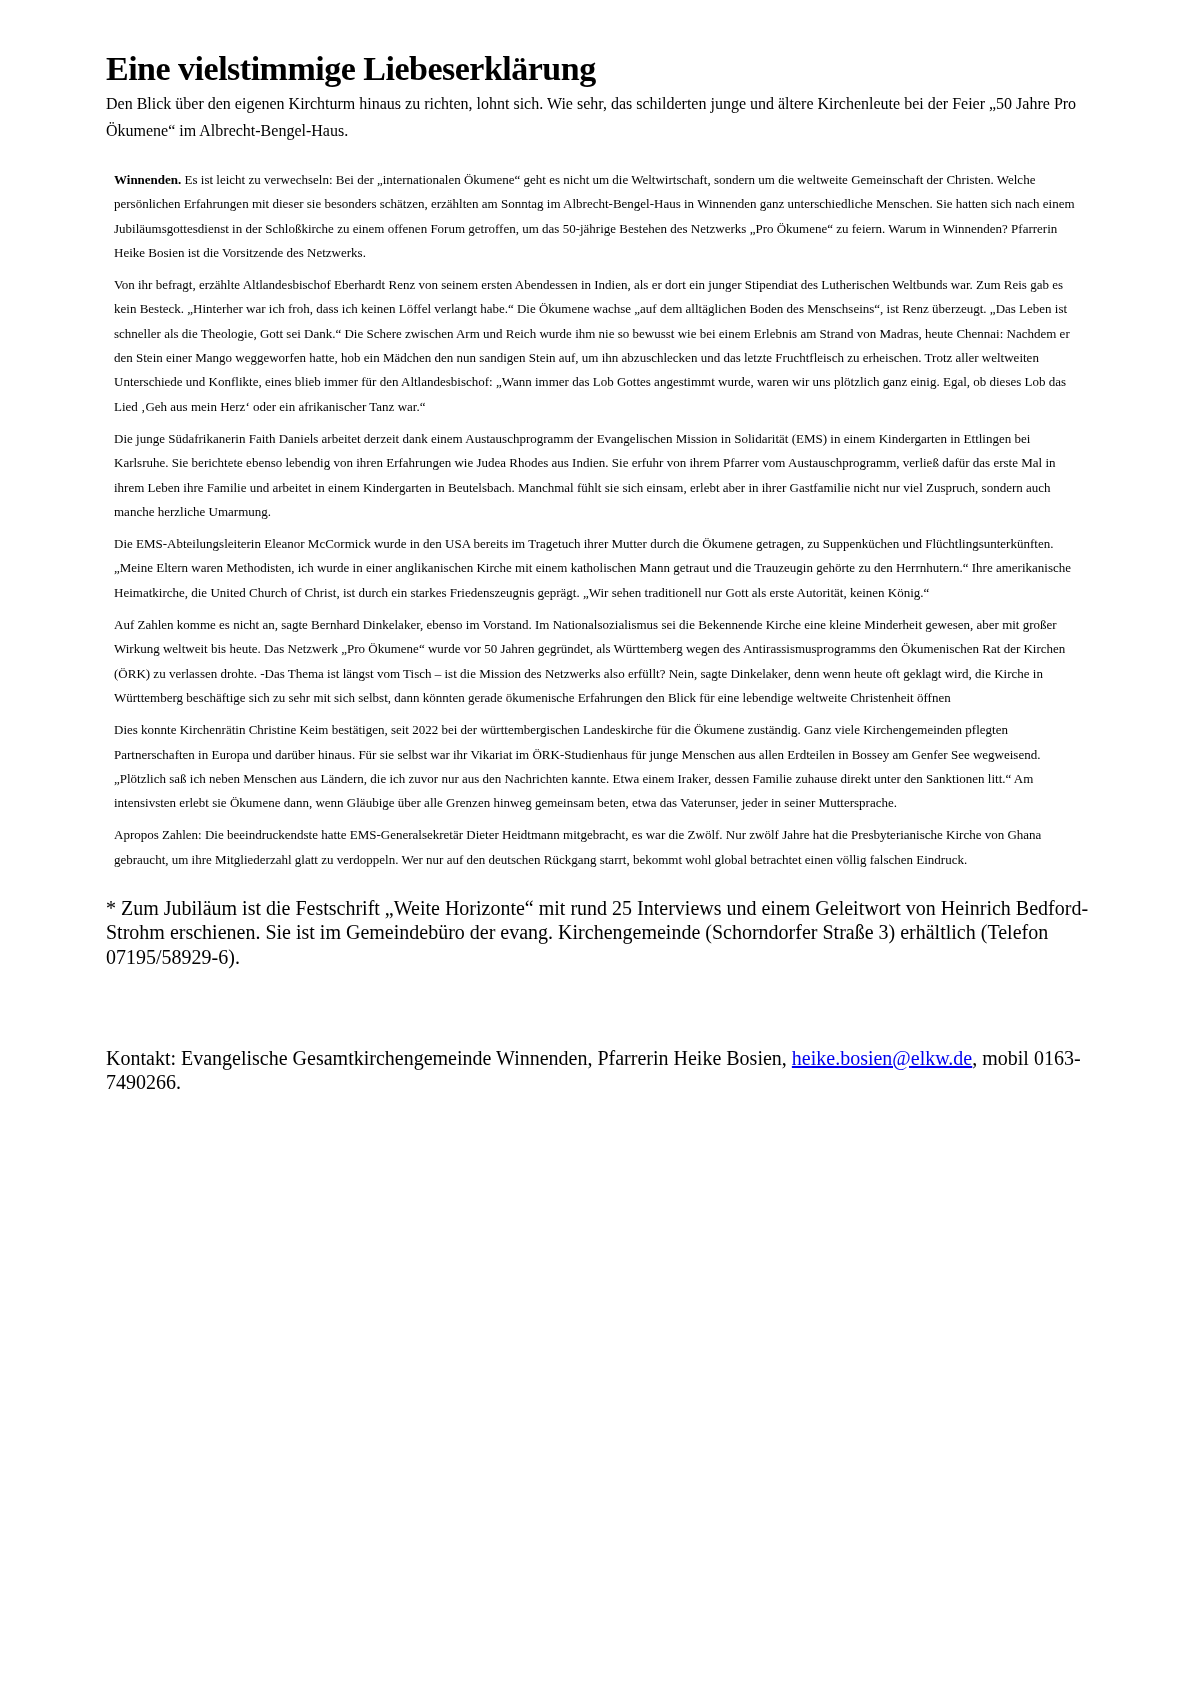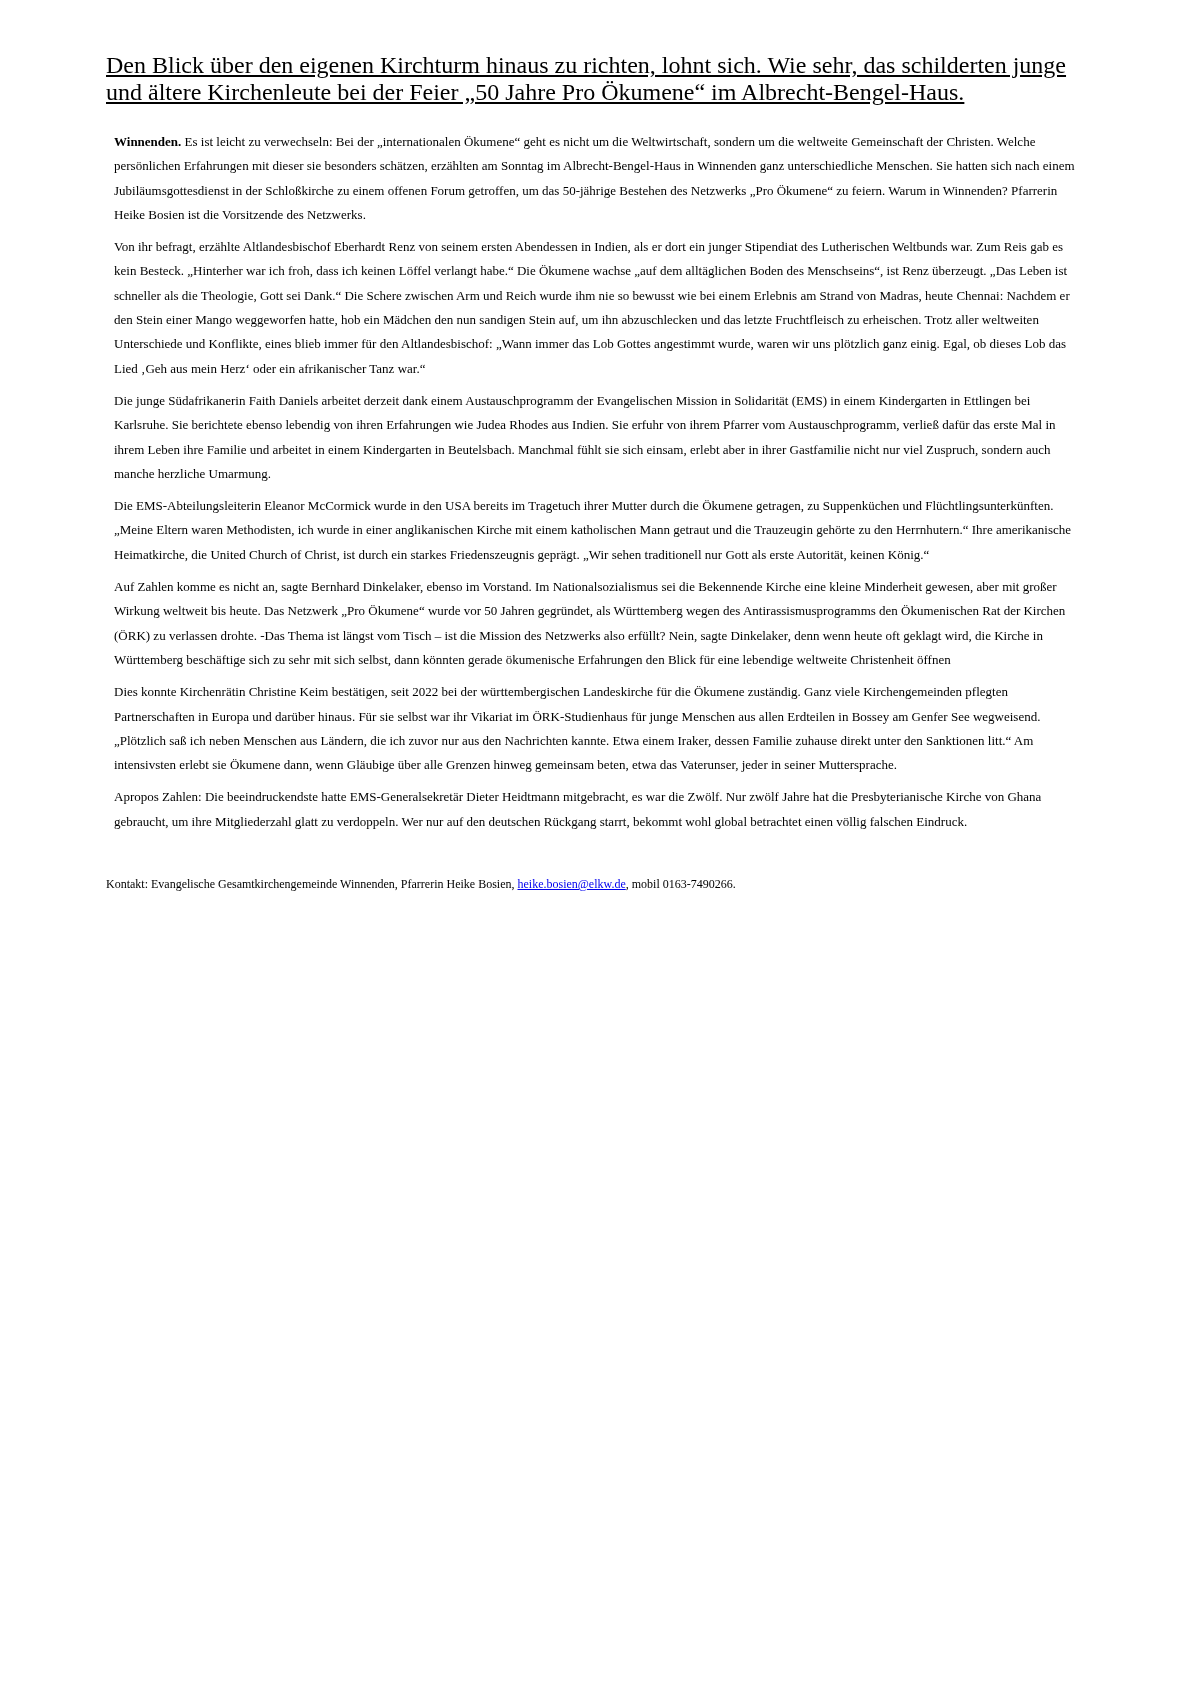--- a/index.html
+++ b/index.html
@@ -19,23 +19,22 @@
   }
   .headline {
     margin: 0;
     font-size: 34px;
     line-height: 38px;
     font-weight: bold;
     letter-spacing: -0.5px;
   }
   .lede {
     margin: 2px 0 0 0;
-    font-size: 24px;
+    font-size: 16px;
     line-height: 27px;
-    text-decoration: underline;
   }
   .byline {
     margin: 27px 0 0 0;
     font-size: 18px;
     line-height: 22px;
     font-variant: small-caps;
   }
   .body-text {
     margin-top: 24px;
   }
@@ -43,44 +42,46 @@
     margin: 8px;
     font-size: 13px;
     line-height: 24.3px;
   }
   .footnote {
     margin: 24px 0 0 0;
     font-size: 20px;
     line-height: 24.3px;
   }
   .contact {
-    margin: 38px 0 0 0;
-    font-size: 12px;
+    margin: 77px 0 0 0;
+    font-size: 20px;
     line-height: 24.3px;
   }
   .email-link {
     text-decoration: underline;
   }
 </style>
 </head>
 <body>
 
 <div class="page">
 
+  <h1 class="headline">Eine vielstimmige Liebeserklärung</h1>
 
   <p class="lede">Den Blick über den eigenen Kirchturm hinaus zu richten, lohnt sich. Wie sehr, das schilderten junge und ältere Kirchenleute bei der Feier „50 Jahre Pro Ökumene“ im Albrecht-Bengel-Haus.</p>
 
 
   <div class="body-text">
     <p><b>Winnenden.</b>
       <span>Es ist leicht zu verwechseln: Bei der „internationalen Ökumene“ geht es nicht um die Weltwirtschaft, sondern um die weltweite Gemeinschaft der Christen. Welche persönlichen Erfahrungen mit dieser sie besonders schätzen, erzählten am Sonntag im Albrecht-Bengel-Haus in Winnenden ganz unterschiedliche Menschen. Sie hatten sich nach einem Jubiläumsgottesdienst in der Schloßkirche zu einem offenen Forum getroffen, um das 50-jährige Bestehen des Netzwerks „Pro Ökumene“ zu feiern. Warum in Winnenden? Pfarrerin Heike Bosien ist die Vorsitzende des Netzwerks.</span></p>
     <p>Von ihr befragt, erzählte Altlandesbischof Eberhardt Renz von seinem ersten Abendessen in Indien, als er dort ein junger Stipendiat des Lutherischen Weltbunds war. Zum Reis gab es kein Besteck. „Hinterher war ich froh, dass ich keinen Löffel verlangt habe.“ Die Ökumene wachse „auf dem alltäglichen Boden des Menschseins“, ist Renz überzeugt. „Das Leben ist schneller als die Theologie, Gott sei Dank.“ Die Schere zwischen Arm und Reich wurde ihm nie so bewusst wie bei einem Erlebnis am Strand von Madras, heute Chennai: Nachdem er den Stein einer Mango weggeworfen hatte, hob ein Mädchen den nun sandigen Stein auf, um ihn abzuschlecken und das letzte Fruchtfleisch zu erheischen. Trotz aller weltweiten Unterschiede und Konflikte, eines blieb immer für den Altlandesbischof: „Wann immer das Lob Gottes angestimmt wurde, waren wir uns plötzlich ganz einig. Egal, ob dieses Lob das Lied ‚Geh aus mein Herz‘ oder ein afrikanischer Tanz war.“</p>
     <p>Die junge Südafrikanerin Faith Daniels arbeitet derzeit dank einem Austauschprogramm der Evangelischen Mission in Solidarität (EMS) in einem Kindergarten in Ettlingen bei Karlsruhe. Sie berichtete ebenso lebendig von ihren Erfahrungen wie Judea Rhodes aus Indien. Sie erfuhr von ihrem Pfarrer vom Austauschprogramm, verließ dafür das erste Mal in ihrem Leben ihre Familie und arbeitet in einem Kindergarten in Beutelsbach. Manchmal fühlt sie sich einsam, erlebt aber in ihrer Gastfamilie nicht nur viel Zuspruch, sondern auch manche herzliche Umarmung.</p>
     <p>Die EMS-Abteilungsleiterin Eleanor McCormick wurde in den USA bereits im Tragetuch ihrer Mutter durch die Ökumene getragen, zu Suppenküchen und Flüchtlingsunterkünften. „Meine Eltern waren Methodisten, ich wurde in einer anglikanischen Kirche mit einem katholischen Mann getraut und die Trauzeugin gehörte zu den Herrnhutern.“ Ihre amerikanische Heimatkirche, die United Church of Christ, ist durch ein starkes Friedenszeugnis geprägt. „Wir sehen traditionell nur Gott als erste Autorität, keinen König.“</p>
     <p>Auf Zahlen komme es nicht an, sagte Bernhard Dinkelaker, ebenso im Vorstand. Im Nationalsozialismus sei die Bekennende Kirche eine kleine Minderheit gewesen, aber mit großer Wirkung weltweit bis heute. Das Netzwerk „Pro Ökumene“ wurde vor 50 Jahren gegründet, als Württemberg wegen des Antirassismusprogramms den Ökumenischen Rat der Kirchen (ÖRK) zu verlassen drohte. -Das Thema ist längst vom Tisch – ist die Mission des Netzwerks also erfüllt? Nein, sagte Dinkelaker, denn wenn heute oft geklagt wird, die Kirche in Württemberg beschäftige sich zu sehr mit sich selbst, dann könnten gerade ökumenische Erfahrungen den Blick für eine lebendige weltweite Christenheit öffnen</p>
     <p>Dies konnte Kirchenrätin Christine Keim bestätigen, seit 2022 bei der württembergischen Landeskirche für die Ökumene zuständig. Ganz viele Kirchengemeinden pflegten Partnerschaften in Europa und darüber hinaus. Für sie selbst war ihr Vikariat im ÖRK-Studienhaus für junge Menschen aus allen Erdteilen in Bossey am Genfer See wegweisend. „Plötzlich saß ich neben Menschen aus Ländern, die ich zuvor nur aus den Nachrichten kannte. Etwa einem Iraker, dessen Familie zuhause direkt unter den Sanktionen litt.“ Am intensivsten erlebt sie Ökumene dann, wenn Gläubige über alle Grenzen hinweg gemeinsam beten, etwa das Vaterunser, jeder in seiner Muttersprache.</p>
     <p>Apropos Zahlen: Die beeindruckendste hatte EMS-Generalsekretär Dieter Heidtmann mitgebracht, es war die Zwölf. Nur zwölf Jahre hat die Presbyterianische Kirche von Ghana gebraucht, um ihre Mitgliederzahl glatt zu verdoppeln. Wer nur auf den deutschen Rückgang starrt, bekommt wohl global betrachtet einen völlig falschen Eindruck.</p>
   </div>
 
+  <p class="footnote">* Zum Jubiläum ist die Festschrift „Weite Horizonte“ mit rund 25 Interviews und einem Geleitwort von Heinrich Bedford-Strohm erschienen. Sie ist im Gemeindebüro der evang. Kirchengemeinde (Schorndorfer Straße 3) erhältlich (Telefon 07195/58929-6).</p>
 
   <p class="contact"><span>Kontakt: Evangelische Gesamtkirchengemeinde Winnenden, Pfarrerin Heike Bosien, </span><a href="#" class="email-link" style="color: rgb(0, 0, 238);">heike.bosien@elkw.de</a><span>, mobil 0163-7490266.</span></p>
 
 </div>
 
 </body></html>

